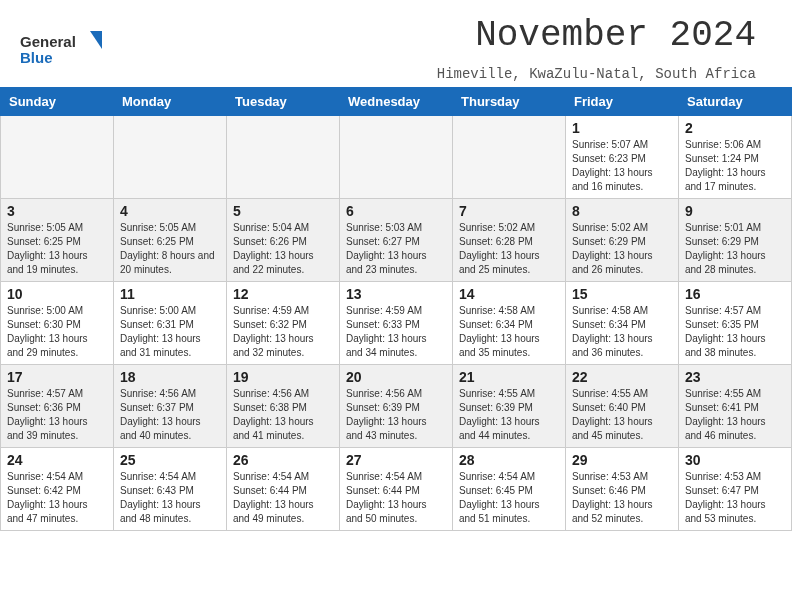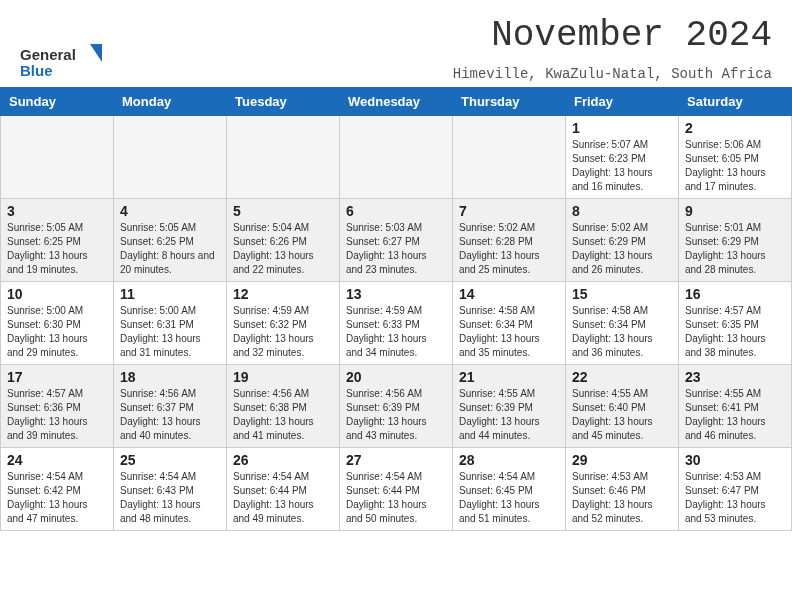--- a/index.html
+++ b/index.html
@@ -1,18 +1,18 @@
 <!DOCTYPE html>
 <html><head>
   <meta charset="utf-8">
   <style>
     * { box-sizing: border-box; margin: 0; padding: 0; }
     body { font-family: Arial, sans-serif; background: #fff; width: 792px; min-height: 612px; }
     
-    .header { padding: 15px 20px 5px 20px; display: flex; align-items: flex-end; justify-content: space-between; }
+    .header { padding: 15px 36px 5px 20px; display: flex; align-items: center; justify-content: space-between; }
     
     .logo { display: flex; align-items: center; gap: 4px; }
     
     .title-block { text-align: right; font-family: Liberation Mono, monospace; }
     .month-title { font-size: 36px; font-weight: normal; color: #333; }
     .location { font-size: 14px; color: #555; margin-top: 10px; }
     
     .calendar { width: 100%; border-collapse: collapse; margin: 0; }
     .calendar th {
       background: #1a6bba;
@@ -81,21 +81,21 @@
         <div class="day-info">
           <span>Sunrise: 5:07 AM</span><br>
           <span>Sunset: 6:23 PM</span><br>
           <span>Daylight: 13 hours and 16 minutes.</span>
         </div>
       </td>
           <td>
         <span class="day-num">2</span>
         <div class="day-info">
           <span>Sunrise: 5:06 AM</span><br>
-          <span>Sunset: 6:05 PM</span><br>
+          <span>Sunset: 1:24 PM</span><br>
           <span>Daylight: 13 hours and 17 minutes.</span>
         </div>
       </td>
         </tr>
         <tr>
           <td class="shade">
         <span class="day-num">3</span>
         <div class="day-info">
           <span>Sunrise: 5:05 AM</span><br>
           <span>Sunset: 6:25 PM</span><br>

